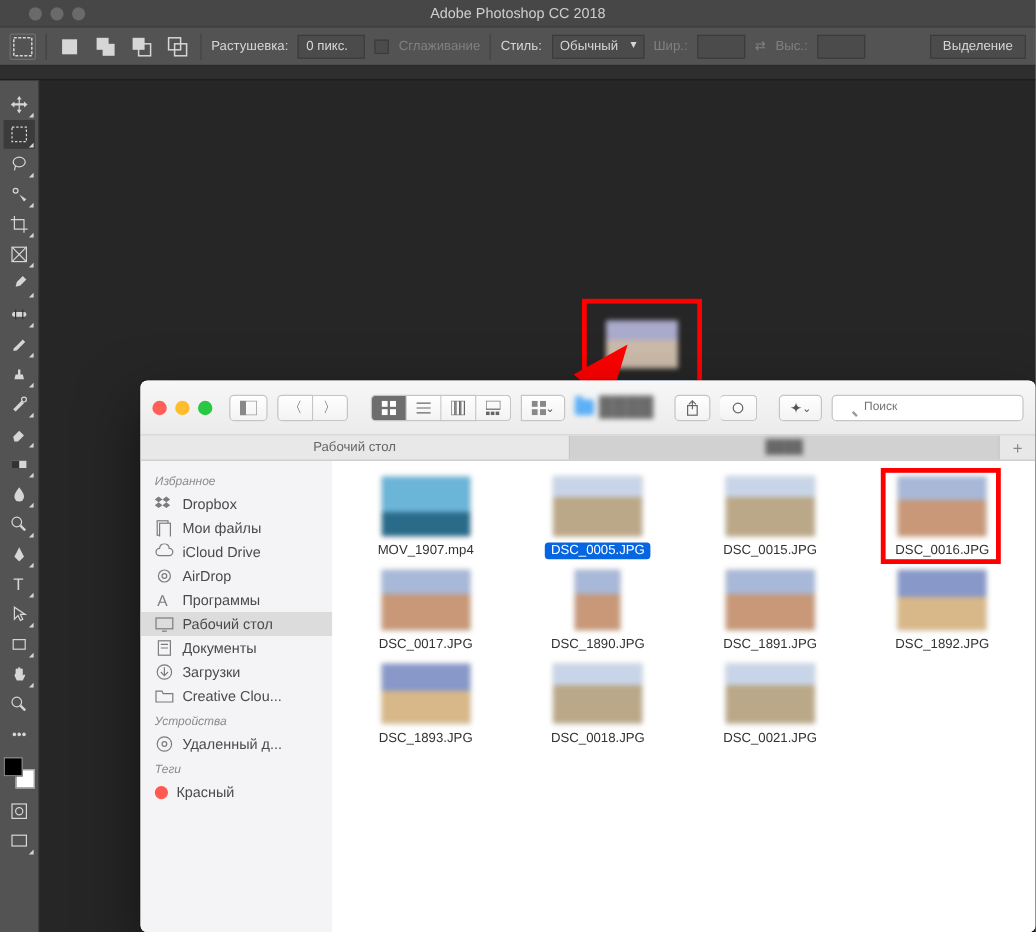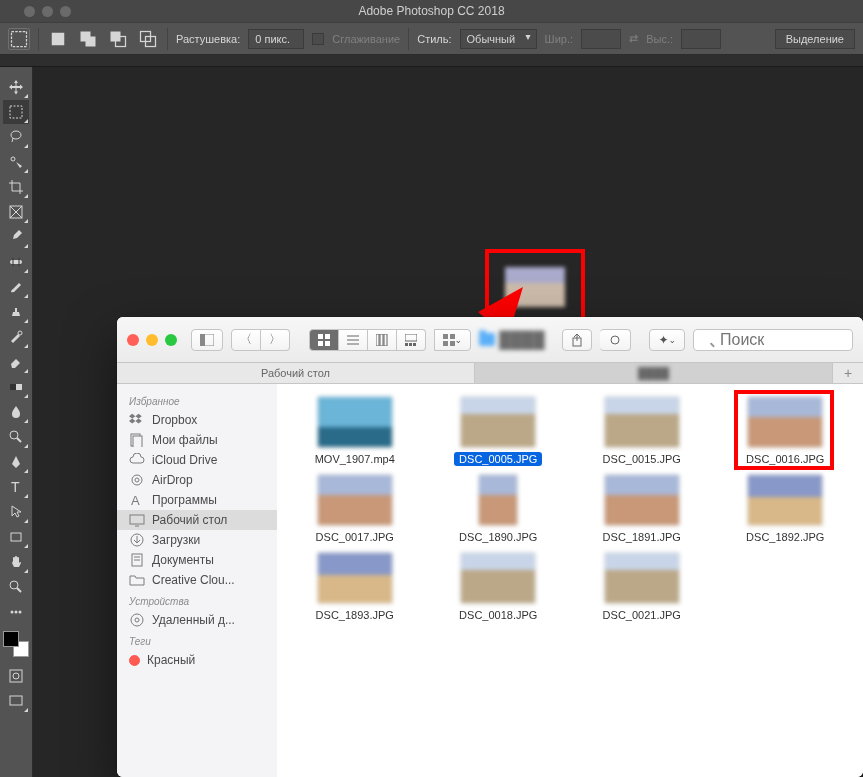--- a/index.html
+++ b/index.html
@@ -44,21 +44,21 @@
 .tb-btn{height:22px;background:linear-gradient(#fff,#f3f3f3);border:1px solid #c5c5c5;display:flex;align-items:center;justify-content:center;padding:0 8px;color:#555;font-size:12px;}
 .tb-btn+.tb-btn{border-left:none;}
 .tb-btn:first-child{border-radius:4px 0 0 4px;}
 .tb-btn:last-child{border-radius:0 4px 4px 0;}
 .tb-btn.single{border-radius:4px;}
 .tb-btn.active{background:#6e6e6e;color:#fff;}
 .tb-seg{display:flex;}
 .tb-path{display:flex;align-items:center;gap:4px;color:#6b6b6b;filter:blur(2px);}
 .folder-ico{width:16px;height:13px;background:#5bb0f8;border-radius:2px;position:relative;}
 .folder-ico::before{content:"";position:absolute;top:-3px;left:0;width:7px;height:3px;background:#5bb0f8;border-radius:2px 2px 0 0;}
-.search{background:#fff;border:1px solid #c5c5c5;border-radius:4px;height:22px;padding:0 8px 0 26px;width:160px;font-size:16px;position:relative;}
+.search{background:#fff;border:1px solid #c5c5c5;border-radius:4px;height:22px;padding:0 8px 0 26px;width:160px;font-size:10px;position:relative;}
 .search-wrap{position:relative;margin-left:auto;}
 .search-wrap::before{content:"";position:absolute;left:8px;top:5px;width:11px;height:11px;border:1.5px solid #999;border-radius:50%;}
 .search-wrap::after{content:"";position:absolute;left:17px;top:15px;width:5px;height:1.5px;background:#999;transform:rotate(45deg);}
 .finder-tabs{height:21px;background:#e8e8e8;border-bottom:1px solid #c6c6c6;display:flex;}
 .ftab{flex:1;display:flex;align-items:center;justify-content:center;font-size:11px;color:#666;border-right:1px solid #c6c6c6;}
 .ftab.active{background:#d1d1d1;}
 .ftab-add{width:30px;display:flex;align-items:center;justify-content:center;font-size:14px;color:#888;}
 .finder-body{flex:1;display:flex;overflow:hidden;}
 .sidebar{width:160px;background:#f4f3f5;overflow-y:auto;font-size:12px;padding:6px 0;}
 .sb-sect{color:#8b8b8b;font-size:10px;padding:6px 12px 3px;font-weight:500;font-style:italic;}
@@ -451,39 +451,39 @@
               <svg width="16" height="14">
                 <rect x="1" y="2" width="14" height="9" fill="none" stroke="#7c7c7c"></rect>
                 <path d="M6 13h4" stroke="#7c7c7c"></path>
               </svg>
             </span>
             <span>Рабочий стол</span>
           </div>
           <div class="sb-item">
             <span class="sb-ico">
               <svg width="16" height="14">
-                <circle cx="8" cy="7" r="6" fill="none" stroke="#7c7c7c"></circle>
-                <path d="M8 3v6M5 7l3 3 3-3" fill="none" stroke="#7c7c7c"></path>
-              </svg>
-            </span>
-            <span>Загрузки</span>
-          </div>
-          <div class="sb-item">
-            <span class="sb-ico">
-              <svg width="16" height="14">
                 <rect x="3" y="1" width="10" height="12" fill="none" stroke="#7c7c7c"></rect>
                 <line x1="5" y1="4" x2="11" y2="4" stroke="#7c7c7c"></line>
                 <line x1="5" y1="7" x2="11" y2="7" stroke="#7c7c7c"></line>
               </svg>
             </span>
             <span>Документы</span>
           </div>
           <div class="sb-item">
             <span class="sb-ico">
               <svg width="16" height="14">
+                <circle cx="8" cy="7" r="6" fill="none" stroke="#7c7c7c"></circle>
+                <path d="M8 3v6M5 7l3 3 3-3" fill="none" stroke="#7c7c7c"></path>
+              </svg>
+            </span>
+            <span>Загрузки</span>
+          </div>
+          <div class="sb-item">
+            <span class="sb-ico">
+              <svg width="16" height="14">
                 <path d="M1 3h5l1 2h8v7H1z" fill="none" stroke="#7c7c7c"></path>
               </svg>
             </span>
             <span>Creative Clou...</span>
           </div>
         </div>
       <div class="sb-sect">Устройства</div>
       <div id="sb-devs">
           <div class="sb-item">
             <span class="sb-ico">

